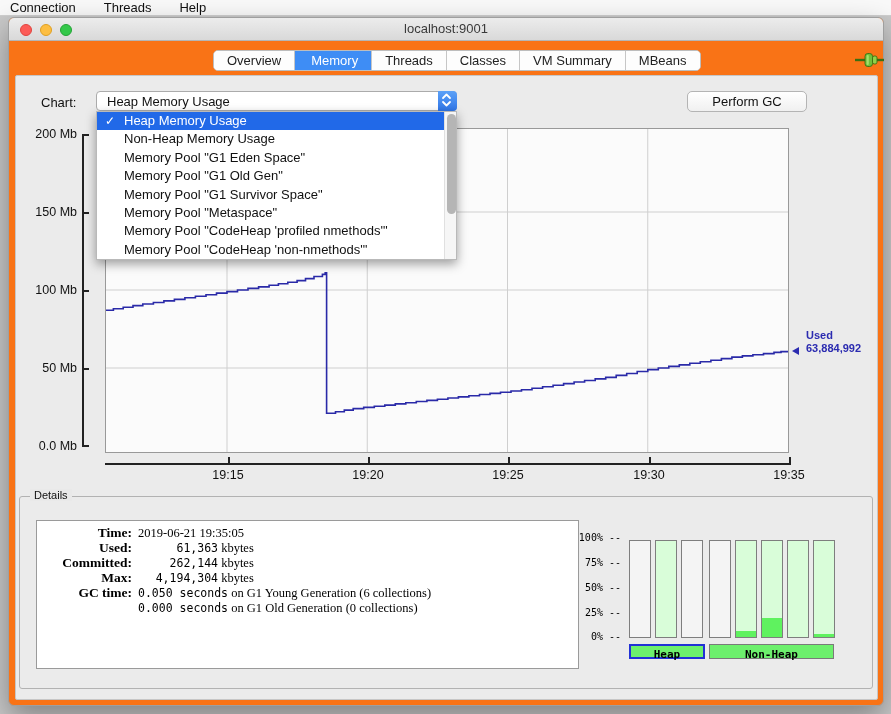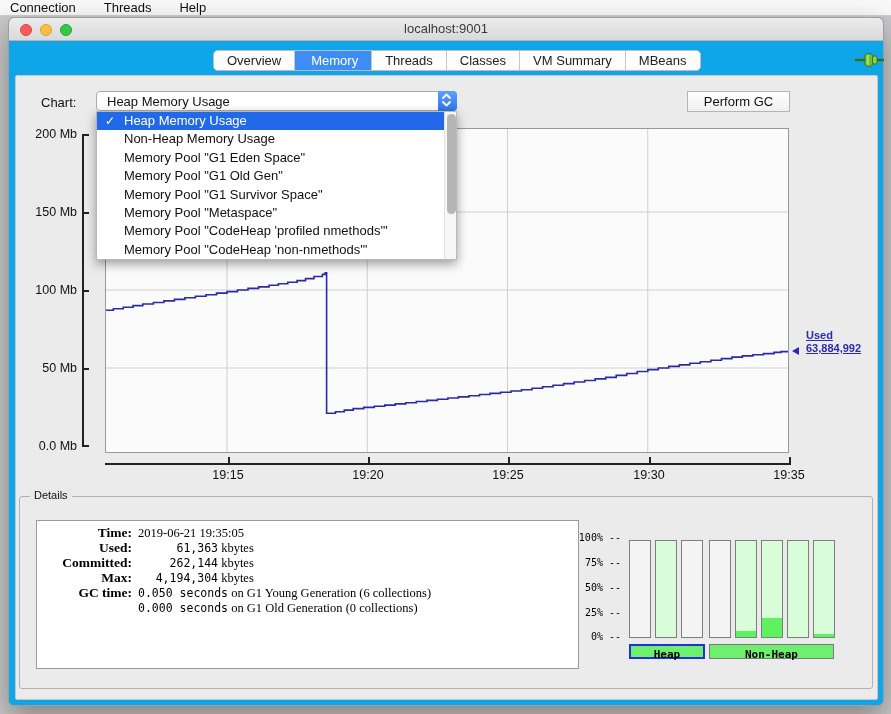--- a/index.html
+++ b/index.html
@@ -7,21 +7,21 @@
     font-family:"Liberation Sans", sans-serif; background:#c9c9c9; }
 
   
   .menubar { position:absolute; left:0; top:0; width:891px; height:16px;
     background:#f9f9f9; border-bottom:1px solid #cfcfcf; display:flex;
     align-items:center; gap:28px; padding-left:10px; font-size:13px; color:#111; }
   .menubar span { cursor:default; }
 
   
   .window { position:absolute; left:8px; top:17px; width:876px; height:689px;
-    background:#0ea5e9; border:1px solid #9f9f9f; border-radius:6px;
+    background:#f97316; border:1px solid #9f9f9f; border-radius:6px;
     box-shadow:0 12px 30px rgba(0,0,0,.35); }
   .titlebar { position:absolute; left:0; top:0; right:0; height:23px;
     background:linear-gradient(#ececec,#d9d9d9); border-bottom:1px solid #b5b5b5;
     border-radius:5px 5px 0 0; }
   .title { position:absolute; left:0; right:0; top:3px; text-align:center;
     font-size:13px; color:#3a3a3a; }
   .tl { position:absolute; top:6px; width:12px; height:12px; border-radius:50%; }
   .tl.red    { left:11px; background:#fc5b57; border:1px solid #e0443e; }
   .tl.yellow { left:31px; background:#fdbe41; border:1px solid #dfa023; }
   .tl.green  { left:51px; background:#34c84a; border:1px solid #24a436; }
@@ -38,44 +38,44 @@
   .panel { position:absolute; left:6px; top:57px; width:863px; height:625px;
     border:1px solid #c6c6c6; border-radius:2px; background:#ebebeb; }
 
   
   .chart-label { position:absolute; left:32px; top:77px; font-size:13px; color:#111; }
   .combo { position:absolute; left:87px; top:73px; width:361px; height:20px;
     background:#fff; border:1px solid #ababab; border-radius:4px; }
   .combo-text { position:absolute; left:10px; top:2px; font-size:13px; color:#111; }
   .combo-btn { position:absolute; right:-1px; top:-1px; width:19px; height:20px;
     background:linear-gradient(#5ca1f7,#3076e8); border-radius:0 4px 4px 0; }
-  .gc-btn { position:absolute; left:678px; top:73px; width:103px; height:21px;
+  .gc-btn { position:absolute; left:678px; top:73px; width:120px; height:21px;
     background:linear-gradient(#ffffff,#f0f0f0); border:1px solid #b4b4b4;
-    border-radius:0; font-size:13px; color:#111; text-align:center; line-height:19px; }
+    border-radius:5px; font-size:13px; color:#111; text-align:center; line-height:19px; }
   .plug { position:absolute; left:845px; top:34px; width:31px; height:16px; }
 
   
   .yaxis-line { position:absolute; left:73px; top:116px; width:2px; height:313px; background:#222; }
   .ytick { position:absolute; left:73px; width:7px; height:2px; background:#222; }
   .ylab { position:absolute; left:14px; width:54px; text-align:right;
     font-size:12.5px; color:#111; }
   
   .xaxis-line { position:absolute; left:96px; top:445px; width:686px; height:2px; background:#222; }
   .xtick { position:absolute; top:439px; width:2px; height:7px; background:#222; }
   .xlab { position:absolute; top:450px; width:44px; text-align:center;
     font-size:12.5px; color:#111; }
 
   
   .plot { position:absolute; left:96px; top:110px; width:684px; height:325px;
     background:#fbfbfb; border:1px solid #999; }
   .plot svg { position:absolute; left:0; top:0; }
 
   
   .callout { position:absolute; left:797px; top:311px; font-size:11px;
-    line-height:13px; font-weight:bold;text-decoration:underline; }
+    line-height:13px; font-weight:bold; }
   .callout-arrow { position:absolute; left:783px; top:329px; width:0; height:0;
     border-top:4px solid transparent; border-bottom:4px solid transparent;
     border-right:7px solid; }
 
   
   .popup { position:absolute; left:87px; top:93px; width:361px; height:149px;
     background:#fff; border:1px solid #b9b9b9;
     box-shadow:0 4px 10px rgba(0,0,0,.38); z-index:20; }
   .pitem { position:relative; height:18.4px; font-size:13px; color:#111;
     line-height:18.4px; padding-left:27px; white-space:nowrap; }

